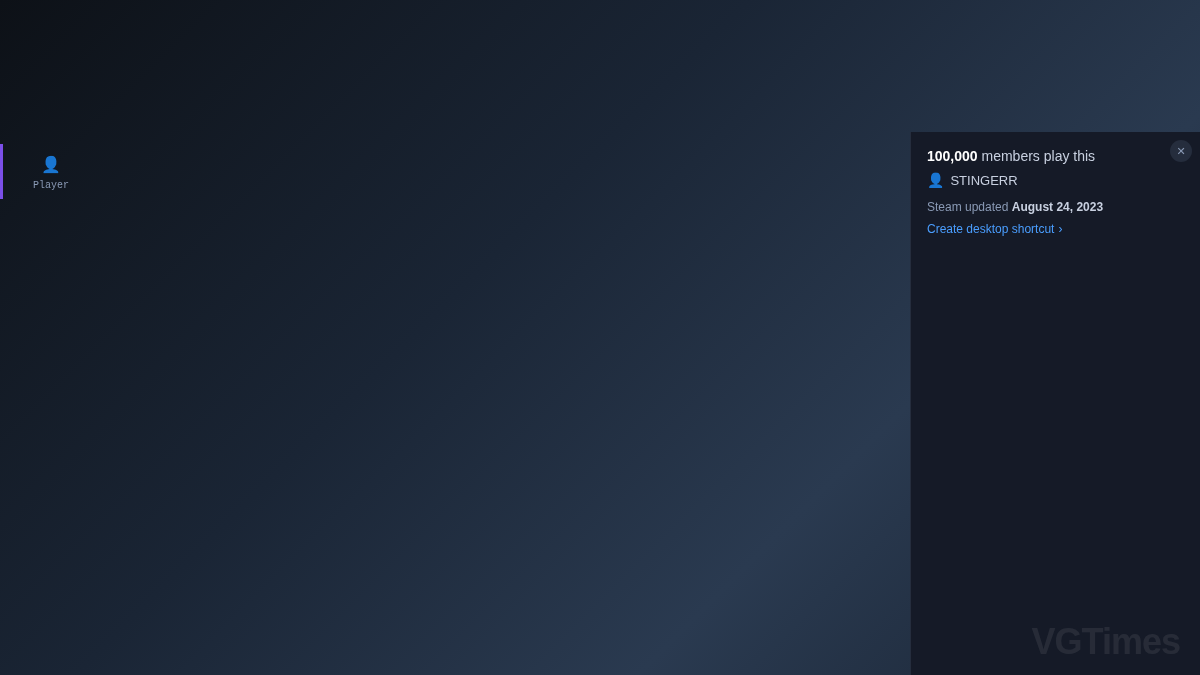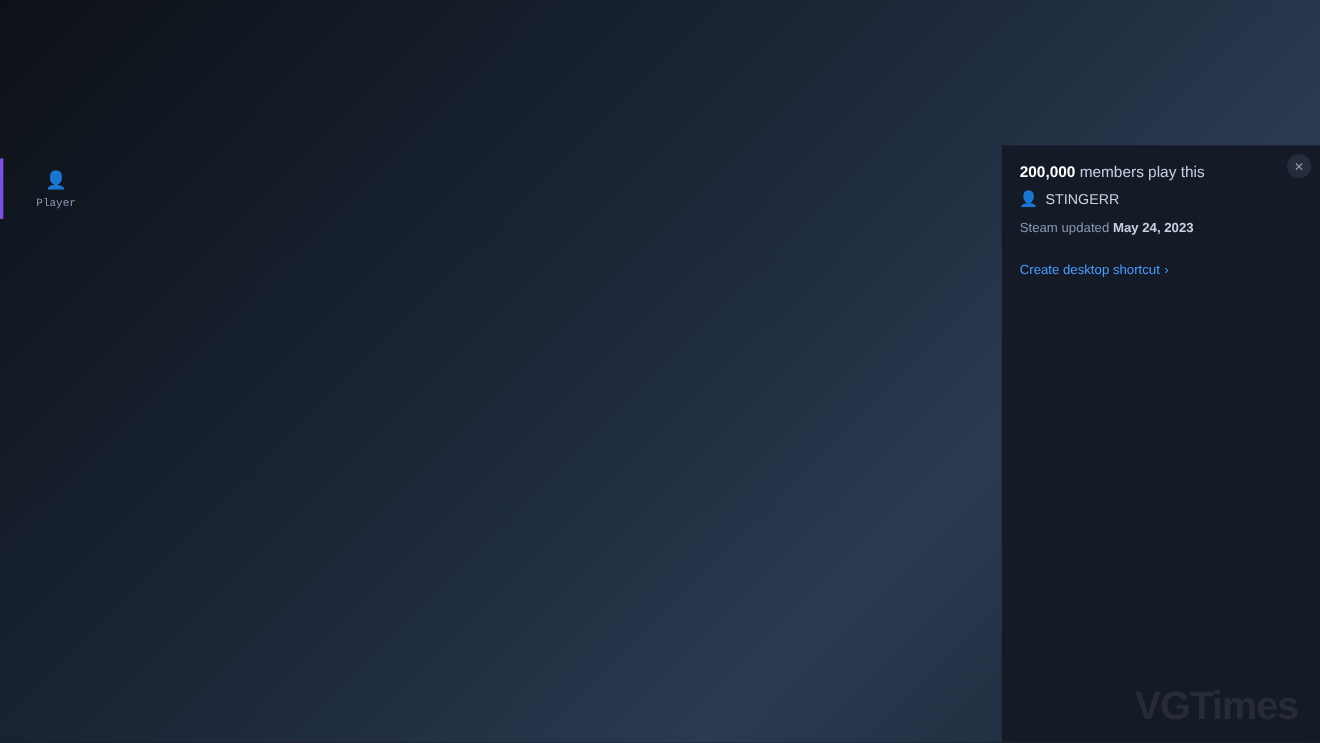--- a/index.html
+++ b/index.html
@@ -513,21 +513,21 @@
     }
 
     .updated-text strong { color: #c8d0e0; }
 
     .shortcut-link {
       font-size: 12px;
       color: #4a9eff;
       cursor: pointer;
       display: flex;
       gap: 4px;
-      margin-top: 24px;
+      margin-top: 8px;
     }
 
     
     .watermark {
       position: absolute;
       bottom: 12px;
       right: 20px;
       font-size: 36px;
       font-weight: 900;
       color: rgba(255,255,255,0.08);
@@ -733,30 +733,30 @@
 
           </div>
 
         </div>
       </div>
 
       <div class="right-panel">
         <div class="close-panel-btn">✕</div>
         <div class="info-panel">
           <div class="members-count">
-            <strong>200,000</strong>
+            <strong>100,000</strong>
             <span> members play this</span>
           </div>
           <div class="author-row">
             <span class="author-icon">👤</span>
             <span class="author-name">STINGERR</span>
           </div>
           <div class="updated-text">
             <span>Steam updated </span>
-            <strong>May 24, 2023</strong>
+            <strong>August 24, 2023</strong>
           </div>
           <div class="shortcut-link">
             <span>Create desktop shortcut</span>
             <span>›</span>
           </div>
         </div>
       </div>
 
     </div>
   </div>

